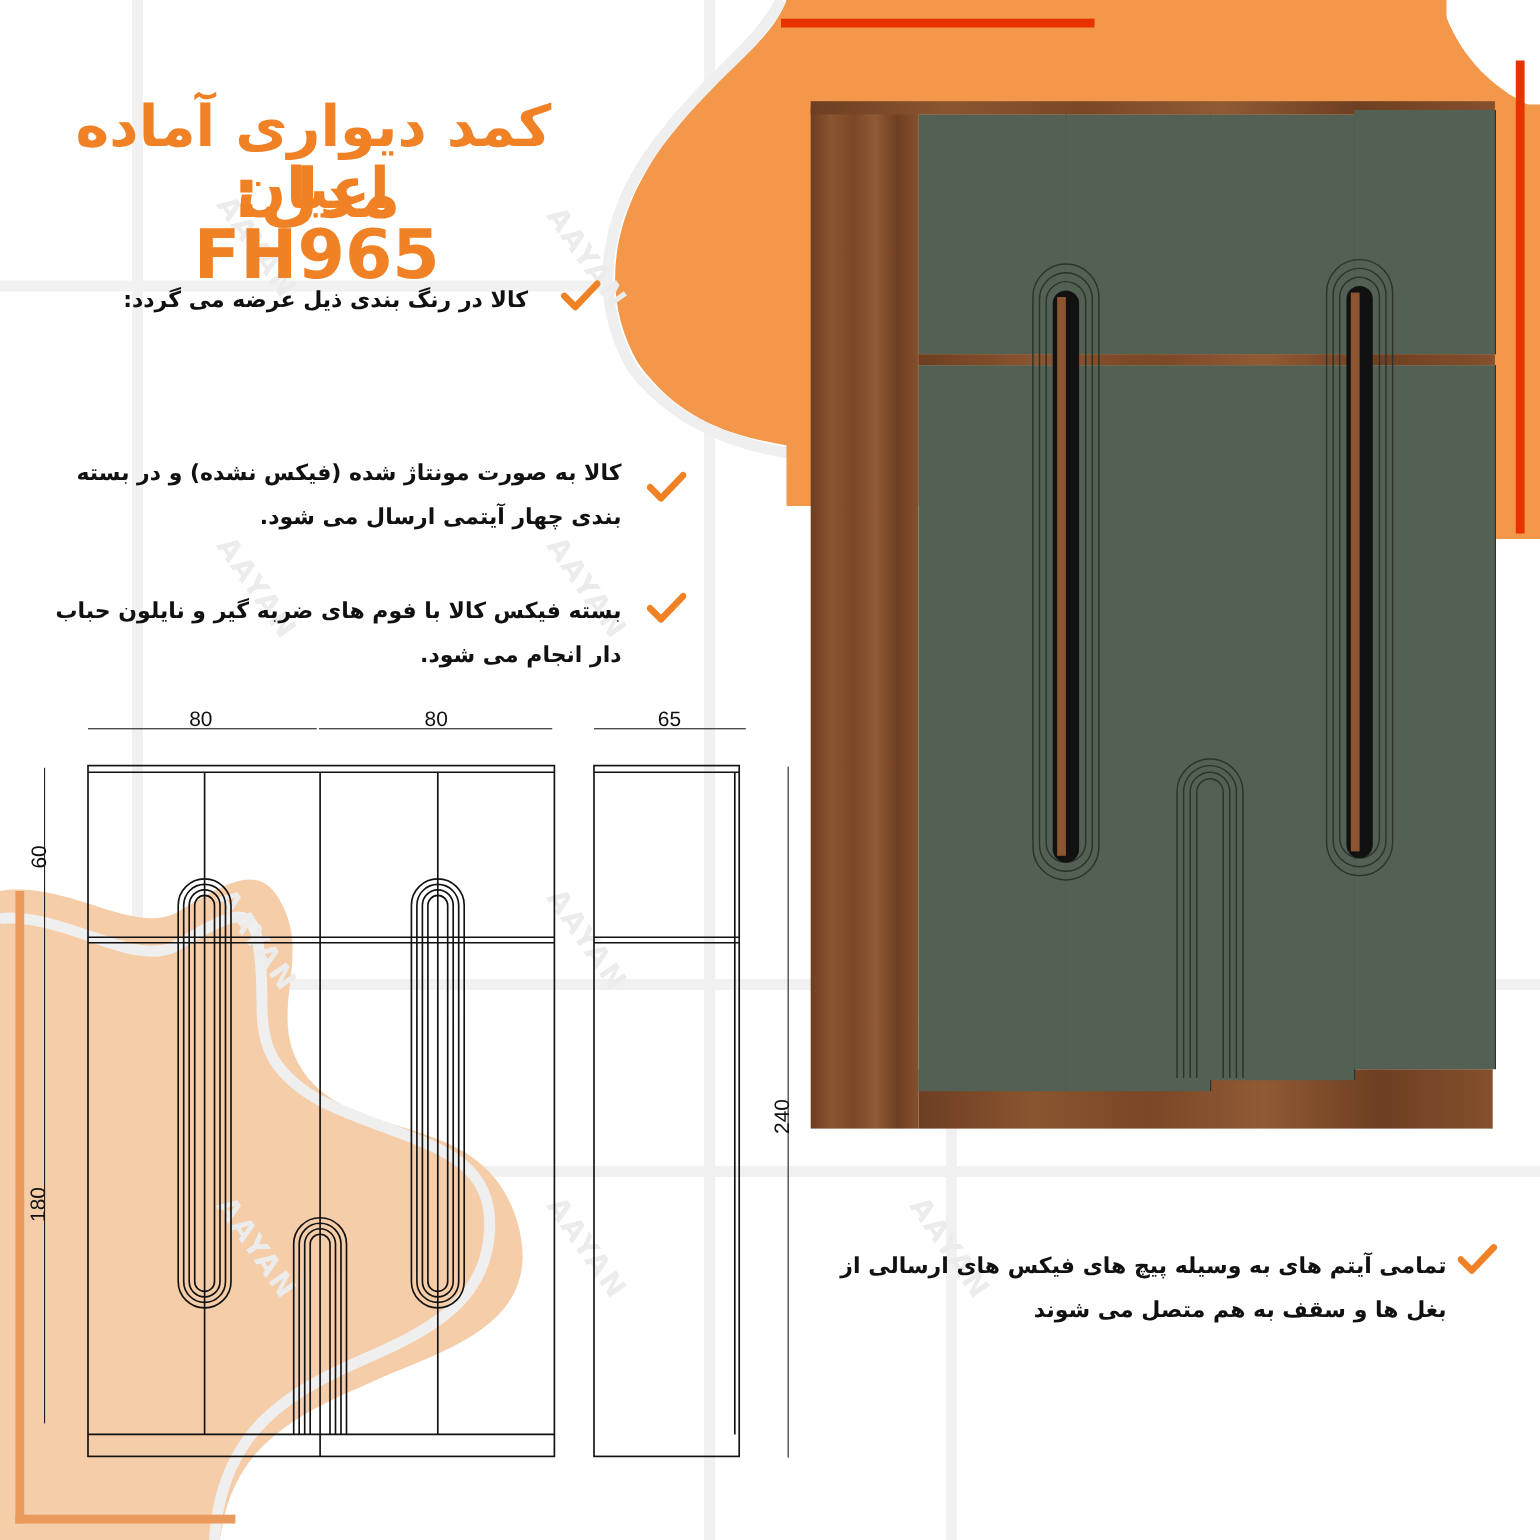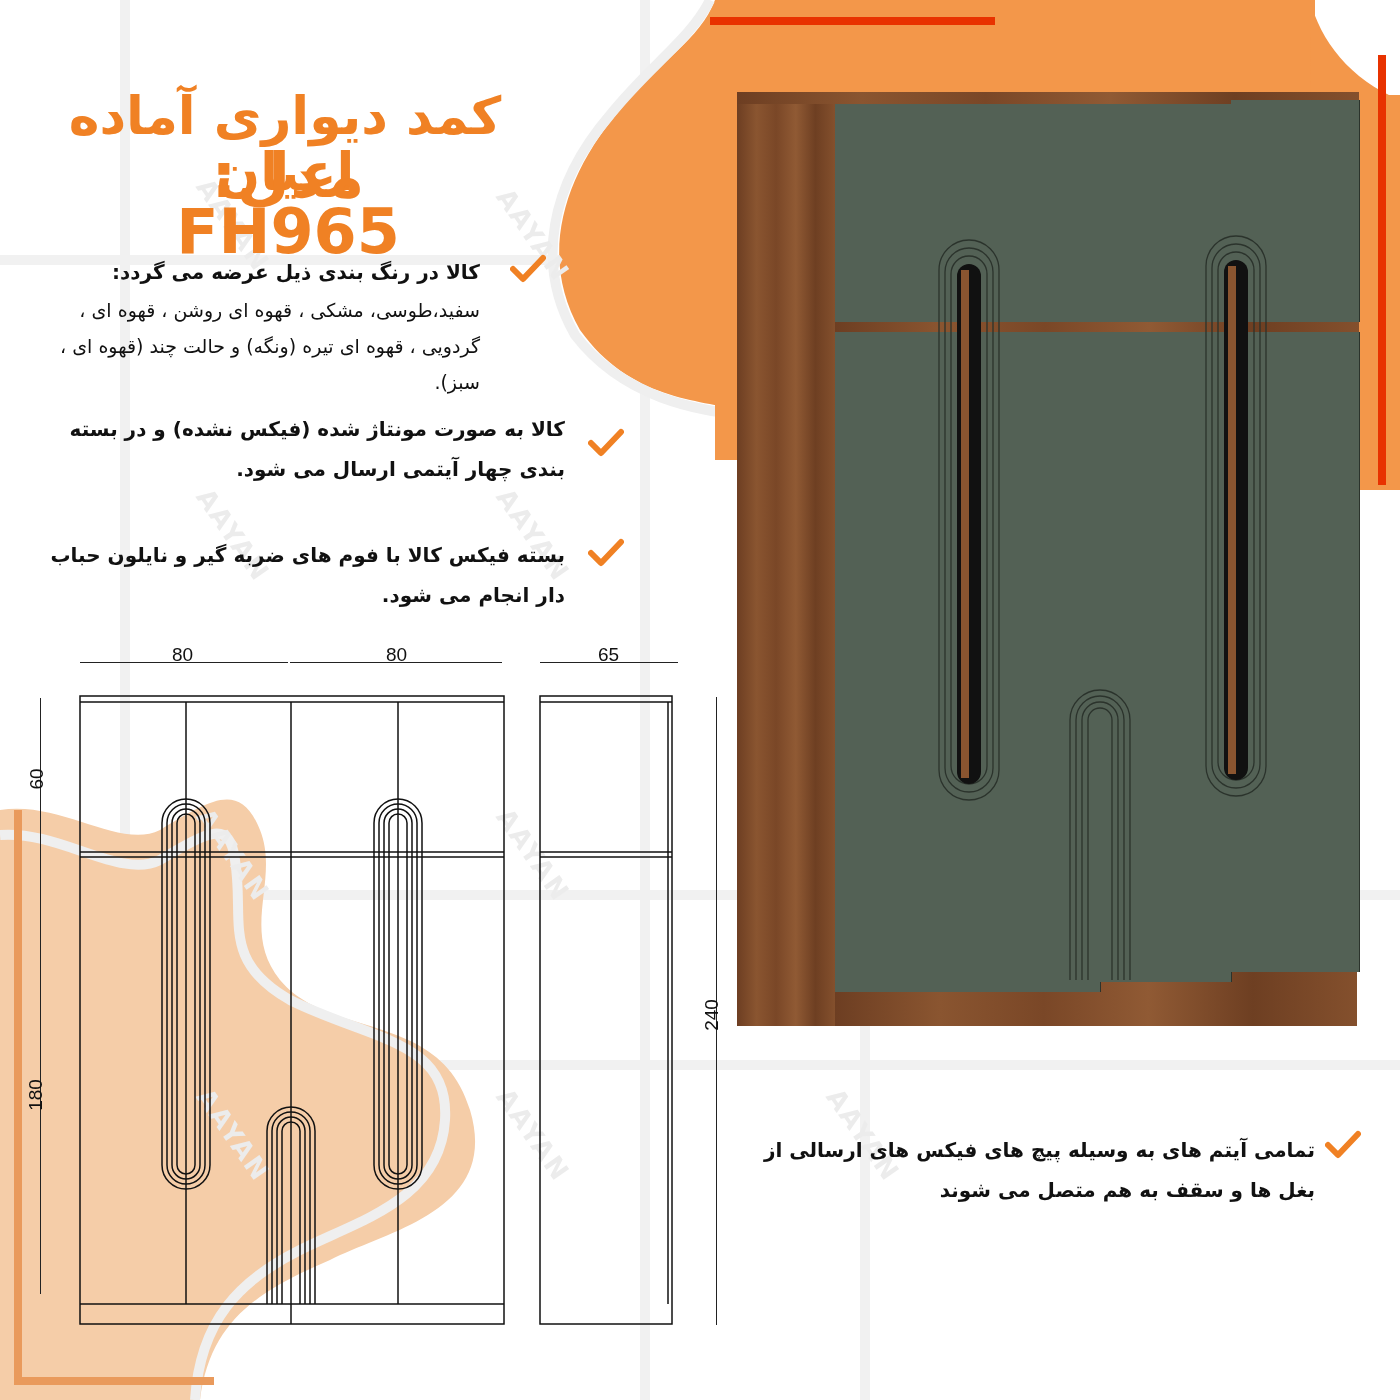--- a/index.html
+++ b/index.html
@@ -62,21 +62,20 @@
 <div class="title" style="left:123px;top:148px;width:330px;font-size:62px;line-height:56px">
   <span>مدل:</span>
   <span style="direction:ltr;unicode-bidi:embed">FH965</span>
 </div>
 
 <svg class="check" style="left:510px;top:254px" viewBox="0 0 36 30">
     <path d="M3,15 L13,25 L33,4" fill="none" stroke="#f08124" stroke-width="6" stroke-linecap="round" stroke-linejoin="round"></path>
   </svg>
 <div class="bullet" style="left:20px;top:252px;width:460px">
   <div class="head">کالا در رنگ بندی ذیل عرضه می گردد:</div>
-  <div class="body">سفید،طوسی، مشکی ، قهوه ای روشن ، قهوه ای ، گردویی ، قهوه ای تیره (ونگه) و حالت چند (قهوه ای ، سبز).</div>
 </div>
 
 <svg class="check" style="left:588px;top:428px" viewBox="0 0 36 30">
     <path d="M3,15 L13,25 L33,4" fill="none" stroke="#f08124" stroke-width="6" stroke-linecap="round" stroke-linejoin="round"></path>
   </svg>
 <div class="bullet" style="left:30px;top:409px;width:535px">
   <div class="head">کالا به صورت مونتاژ شده (فیکس نشده) و در بسته بندی چهار آیتمی ارسال می شود.</div>
 </div>
 
 <svg class="check" style="left:588px;top:538px" viewBox="0 0 36 30">

